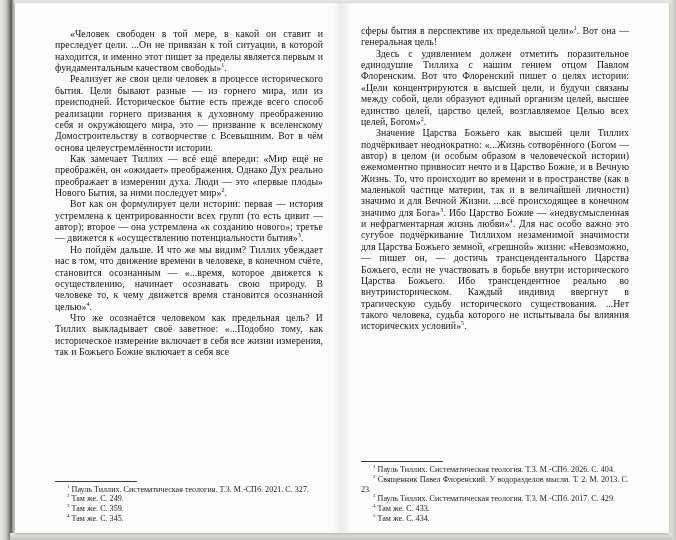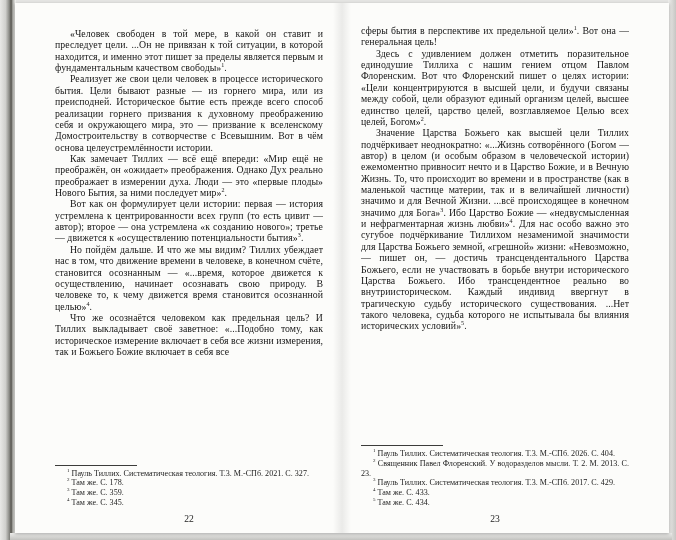--- a/index.html
+++ b/index.html
@@ -78,43 +78,41 @@
           <p class="indent"><span>Реализует же свои цели человек в процессе исторического бытия. Цели бывают разные — из горнего мира, или из преисподней. Историческое бытие есть прежде всего способ реализации горнего призвания к духовному преображению себя и окружающего мира, это — призвание к </span><span class="b">вселенскому Домостроительству в сотворчестве с Всевышним</span><span>. Вот в чём основа целеустремлённости истории.</span></p>
           <p class="indent"><span>Как замечает Тиллих — всё ещё впереди: «Мир ещё не преображён, </span><span class="b">он «ожидает»</span><span> преображения. Однако Дух реально преображает в измерении духа. Люди — это «первые плоды» Нового Бытия, за ними последует мир»</span><sup class="fnref">2</sup><span>.</span></p>
           <p class="indent"><span>Вот как он формулирует цели истории: первая — история устремлена к центрированности всех групп (то есть цивит — автор); второе — она устремлена «к созданию </span><span class="b">нового</span><span>»; третье — движется к «осуществлению потенциальности бытия»</span><sup class="fnref">3</sup><span>.</span></p>
           <p class="indent"><span>Но пойдём дальше. И что же мы видим? Тиллих убеждает нас в том, что движение времени в человеке, в конечном счёте, становится </span><span class="b">осознанным</span><span> — «...время, которое движется к осуществлению, начинает осознавать свою природу. В человеке то, к чему движется время </span><span class="b">становится осознанной целью</span><span>»</span><sup class="fnref">4</sup><span>.</span></p>
           <p class="indent"><span>Что же осознаётся человеком как предельная цель? И Тиллих выкладывает своё заветное: «...Подобно тому, как историческое измерение включает в себя все </span><span class="b">жизни</span><span> измерения, так и </span><span class="b">Божьего Божие</span><span> включает в себя </span><span class="b">все</span></p>
         </div>
       <div class="footnotes">
         <div class="fn-rule"></div>
         <div class="fn-list">
             <p><sup class="fnref">1</sup><span> Пауль Тиллих. Систематическая теология. Т.3. М.-СПб. 2021. С. 327.</span></p>
-            <p><sup class="fnref">2</sup><span> Там же. С. 178.</span></p>
+            <p><sup class="fnref">2</sup><span> Там же. С. 249.</span></p>
             <p><sup class="fnref">3</sup><span> Там же. С. 359.</span></p>
             <p><sup class="fnref">4</sup><span> Там же. С. 345.</span></p>
           </div>
       </div>
-      <div class="page-number">22</div>
     </section>
 
     <div class="gutter"></div>
 
     <section class="page page-right">
       <div class="body-text">
           <p class=""><span class="b">сферы бытия в перспективе их предельной цели</span><span>»</span><sup class="fnref">1</sup><span>. Вот она — генеральная цель!</span></p>
           <p class="indent"><span>Здесь с удивлением должен отметить поразительное единодушие Тиллиха с нашим гением отцом Павлом Флоренским. Вот что Флоренский пишет о целях истории: «Цели концентрируются в высшей цели, и будучи связаны между собой, цели образуют единый организм целей, высшее единство целей, царство целей, </span><span class="b">возглавляемое Целью всех целей, Богом</span><span>»</span><sup class="fnref">2</sup><span>.</span></p>
           <p class="indent"><span>Значение Царства Божьего как высшей цели Тиллих подчёркивает неоднократно: «...Жизнь сотворённого (Богом — автор) в целом (и особым образом в </span><span class="b">человеческой истории</span><span>) ежемоментно </span><span class="b">привносит нечто</span><span> и в Царство Божие, и в Вечную Жизнь. То, что происходит во времени и в пространстве (как в маленькой частице </span><span class="b">материи, так и в величайшей личности</span><span>) значимо и для Вечной Жизни. ...всё происходящее в </span><span class="b">конечном</span><span> значимо для Бога»</span><sup class="fnref">3</sup><span>. Ибо Царство Божие — «недвусмысленная и нефрагментарная </span><span class="b">жизнь любви</span><span>»</span><sup class="fnref">4</sup><span>. Для нас особо важно это сугубое подчёркивание Тиллихом незаменимой значимости для Царства Божьего </span><span class="b">земной</span><span>, «</span><span class="b">грешной</span><span>» жизни: «Невозможно, — пишет он, — достичь трансцендентального Царства Божьего, если не участвовать в борьбе внутри </span><span class="b">исторического</span><span> Царства Божьего. Ибо трансцендентное реально </span><span class="b">во внутриисторическом</span><span>. Каждый индивид ввергнут в трагическую судьбу исторического существования. ...Нет такого человека, судьба которого не испытывала бы влияния исторических условий»</span><sup class="fnref">5</sup><span>.</span></p>
         </div>
       <div class="footnotes">
         <div class="fn-rule"></div>
         <div class="fn-list">
             <p><sup class="fnref">1</sup><span> Пауль Тиллих. Систематическая теология. Т.3. М.-СПб. 2026. С. 404.</span></p>
             <p><sup class="fnref">2</sup><span> Священник Павел Флоренский. У водоразделов мысли. Т. 2. М. 2013. С. 23.</span></p>
             <p><sup class="fnref">3</sup><span> Пауль Тиллих. Систематическая теология. Т.3. М.-СПб. 2017. С. 429.</span></p>
             <p><sup class="fnref">4</sup><span> Там же. С. 433.</span></p>
             <p><sup class="fnref">5</sup><span> Там же. С. 434.</span></p>
           </div>
       </div>
-      <div class="page-number">23</div>
     </section>
 
   </div>
 </div>
 
 </body></html>

